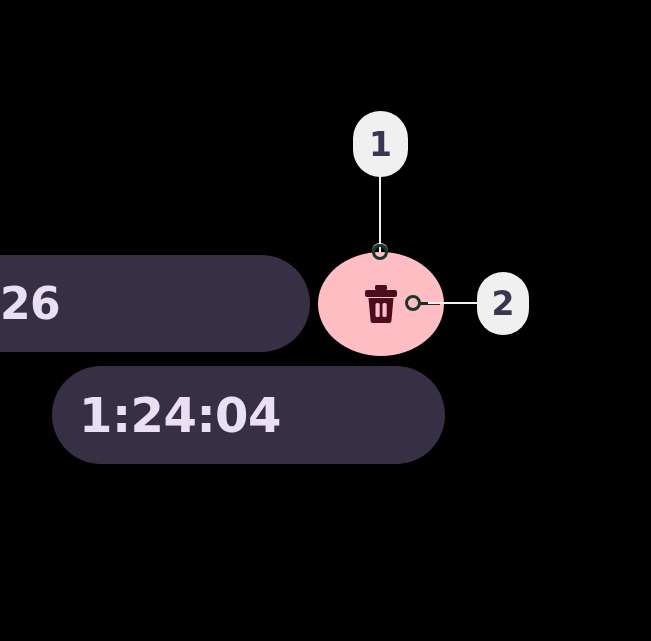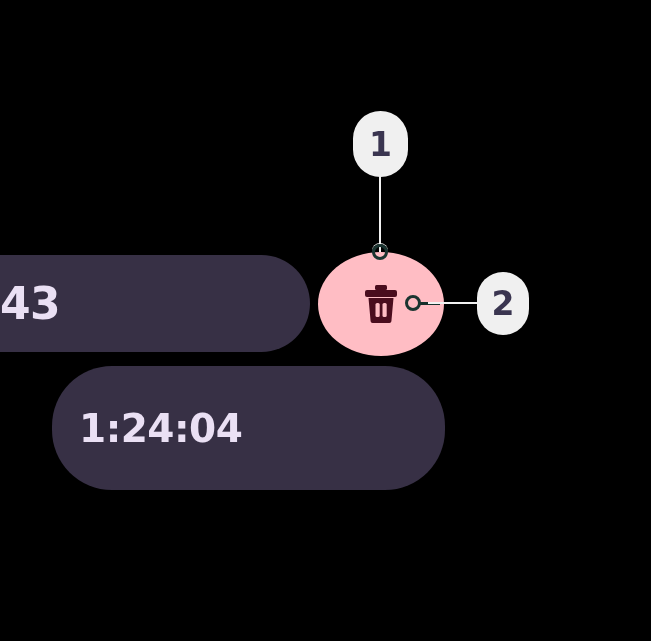--- a/index.html
+++ b/index.html
@@ -42,23 +42,23 @@
     height: 97px;
     padding-left: 72px;
     font-size: 44px;
     border-radius: 60px;
   }
 
   #pill-timer {
     left: 52px;
     top: 366px;
     width: 393px;
-    height: 124px;
+    height: 98px;
     padding-left: 27px;
-    font-size: 39px;
+    font-size: 48px;
     text-align: center;
   }
 
   
   #delete-button {
     position: absolute;
     left: 318px;
     top: 252px;
     width: 126px;
     height: 104px;
@@ -143,21 +143,21 @@
     width: 52px;
     height: 63px;
   }
 </style>
 </head>
 <body>
 
 <div id="stage">
 
   <div class="pill" id="pill-count">
-    <span>43</span>
+    <span>26</span>
   </div>
 
   <div class="pill" id="pill-timer">
     <span>1:24:04</span>
   </div>
 
   <div class="connector" id="connector-vertical"></div>
 
   <div id="delete-button">
     <span>

